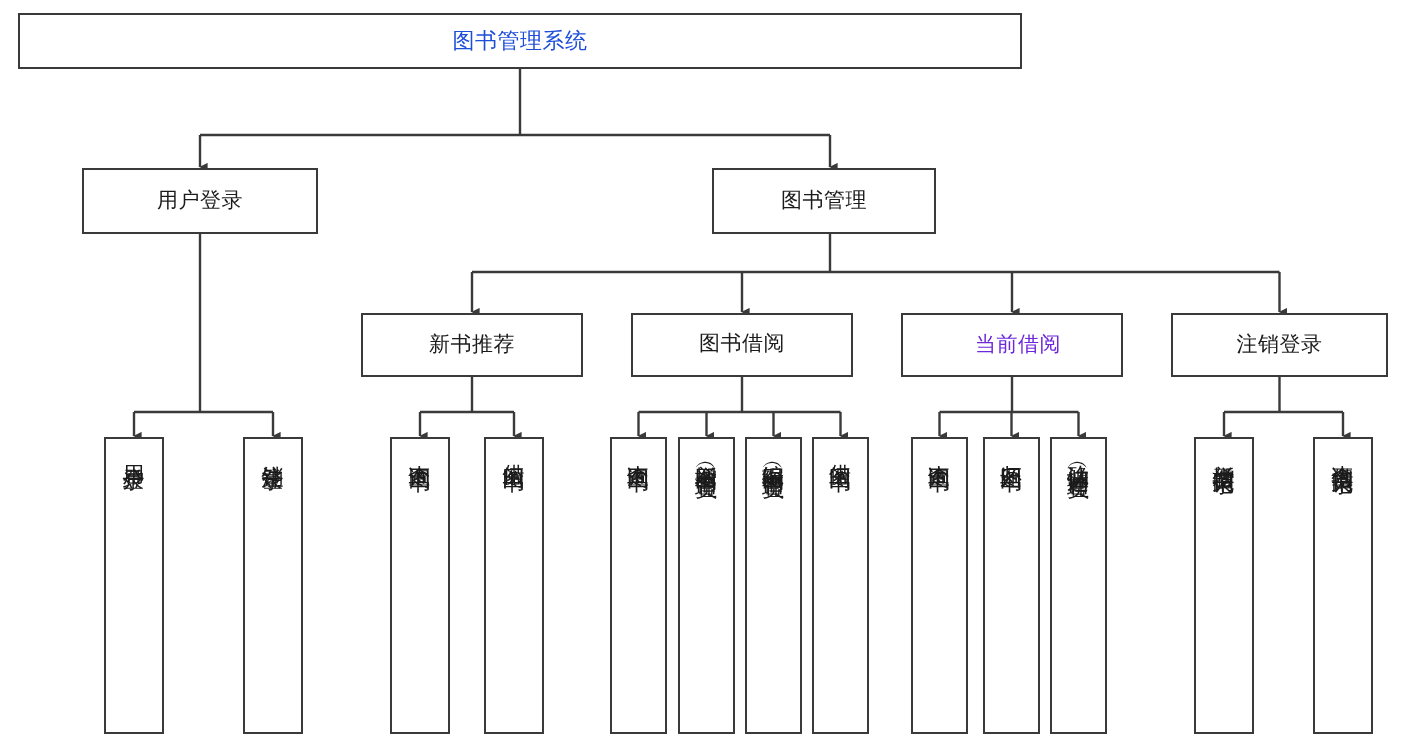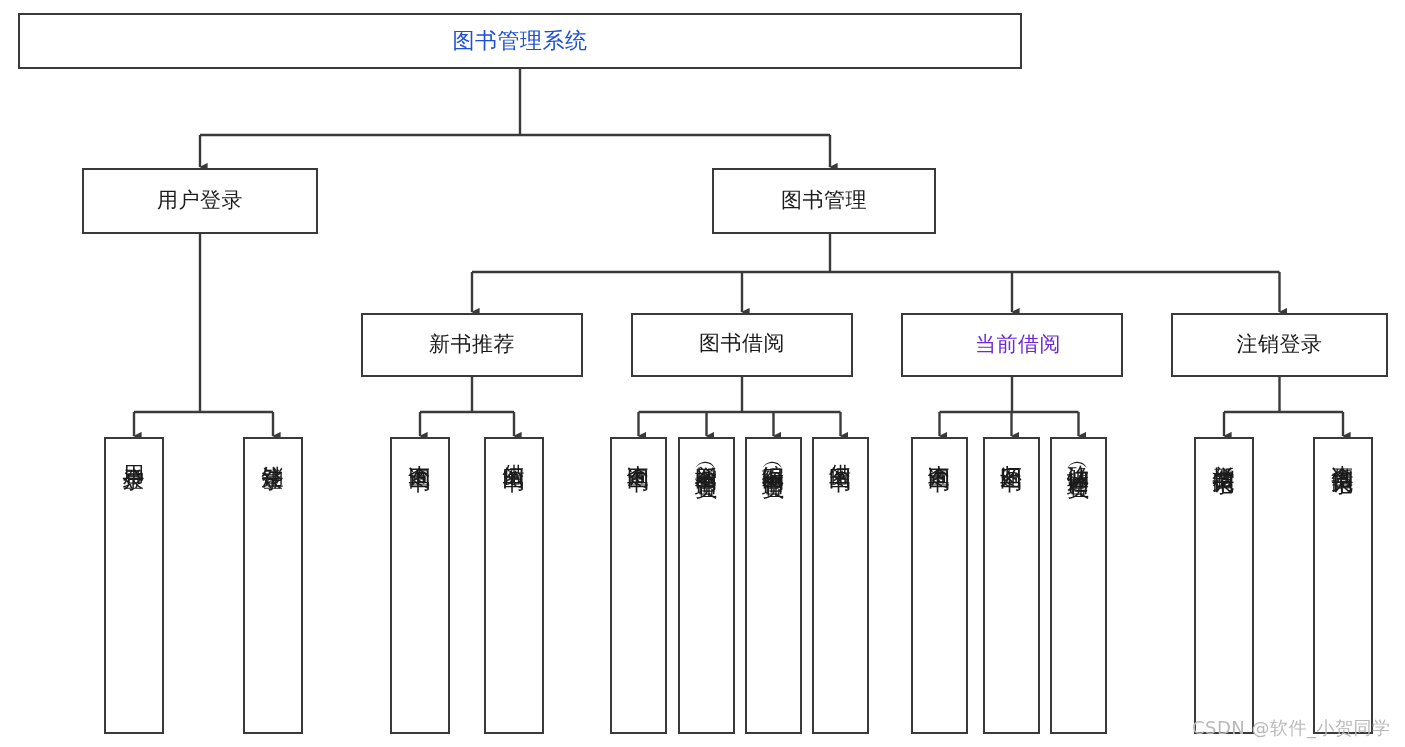--- a/index.html
+++ b/index.html
@@ -170,14 +170,13 @@
         <span class="node-label">确认归还（管理员）</span>
       </div>
       <div class="node vertical" style="left: 1194px; top: 437px; width: 60px; height: 297px; border-color: rgb(58, 58, 58); color: rgb(27, 27, 27);">
         <span class="node-label">新增借阅记录</span>
       </div>
       <div class="node vertical" style="left: 1313px; top: 437px; width: 60px; height: 297px; border-color: rgb(58, 58, 58); color: rgb(27, 27, 27);">
         <span class="node-label">查询借阅记录</span>
       </div>
     </div>
 
-  <div class="watermark" style="left: 1192px; top: 716px; color: rgb(185, 185, 185);">CSDN @软件_小贺同学</div>
 </div>
 
 </body></html>

